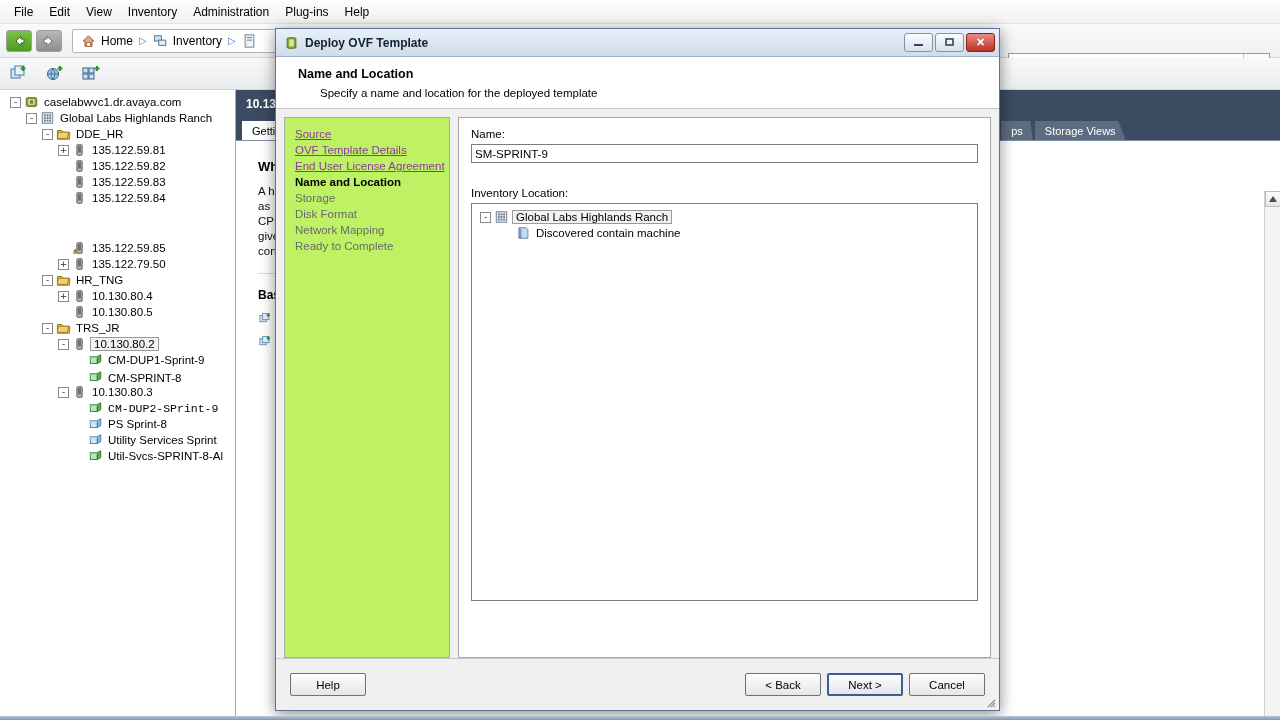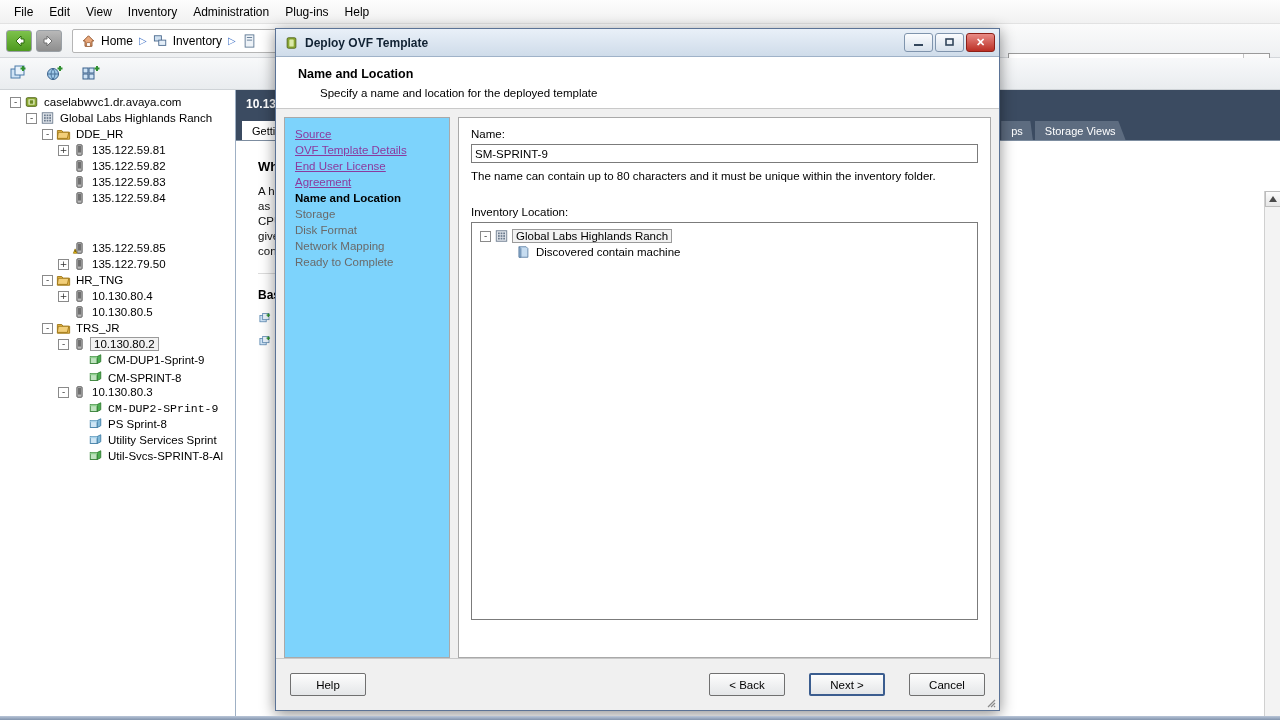--- a/index.html
+++ b/index.html
@@ -161,22 +161,22 @@
 
   .dlg-head {
     background: #fff; border-bottom: 1px solid #c9c9c9;
     padding: 10px 0 12px 22px; height: 52px;
   }
   .dlg-head h1 { margin: 0 0 6px 0; font-size: 12.5px; font-weight: bold; }
   .dlg-head .sub { font-size: 11.5px; margin-left: 22px; }
 
   .dlg-body { flex: 1; display: flex; padding: 8px 8px 0 8px; gap: 8px; }
   .steps {
-    width: 166px; background: #7dd3fc; border: 1px solid #a9a9a9;
-    padding: 8px 16px 0 10px;
+    width: 166px; background: #bef264; border: 1px solid #a9a9a9;
+    padding: 8px 0 0 10px;
   }
   .step { font-size: 11.5px; line-height: 16px; color: #6a6a6a; }
   .step.link { color: #8b3a9e; text-decoration: underline; cursor: pointer; }
   .step.cur { color: #000; font-weight: bold; }
 
   .fields {
     flex: 1; background: #fff; border: 1px solid #a9a9a9;
     padding: 10px 12px;
   }
   .flabel { font-size: 11.5px; margin-bottom: 4px; }
@@ -195,21 +195,21 @@
     height: 52px; border-top: 1px solid #c9c9c9;
     display: flex; align-items: center; padding: 0 14px; position: relative;
   }
   .btn {
     height: 23px; min-width: 76px; padding: 0 12px;
     border: 1px solid #707070; border-radius: 2px;
     background: linear-gradient(#fdfdfd, #e4e6e8);
     font-family: inherit; font-size: 11.5px; color: #000; cursor: pointer;
   }
   .btn.focus { border: 2px solid #3b5d8f; }
-  .foot-right { position: absolute; right: 14px; display: flex; gap: 24px; }
+  .foot-right { position: absolute; right: 14px; display: flex; gap: 6px; }
   .grip { position: absolute; right: 3px; bottom: 2px; width: 12px; height: 12px; }
 
   .bottomedge {
     position: absolute; left: 0; bottom: 0; width: 1280px; height: 4px;
     background: linear-gradient(#b9c6d8, #8294ad);
   }
 </style>
 </head>
 <body>
 
@@ -574,21 +574,20 @@
           <div class="step cur">Name and Location</div>
           <div class="step ">Storage</div>
           <div class="step ">Disk Format</div>
           <div class="step ">Network Mapping</div>
           <div class="step ">Ready to Complete</div>
         </div>
 
       <div class="fields">
         <div class="flabel">Name:</div>
         <input class="ftext" value="SM-SPRINT-9" style="">
-        <div class="fhint">The name can contain up to 80 characters and it must be unique within the inventory folder.</div>
 
         <div class="flabel2">Inventory Location:</div>
         <div class="invbox" id="invtree">
             <div class="trow" style="padding-left: 4px;">
               <div class="twist">-</div>
               <svg class="ico" viewBox="0 0 16 16">
                 <rect x="2" y="2" width="12" height="12" fill="#dfe4ea" stroke="#6b7a8d"></rect>
                 <g fill="#6b7a8d">
                   <rect x="4" y="4" width="2" height="2"></rect>
                   <rect x="7" y="4" width="2" height="2"></rect>

